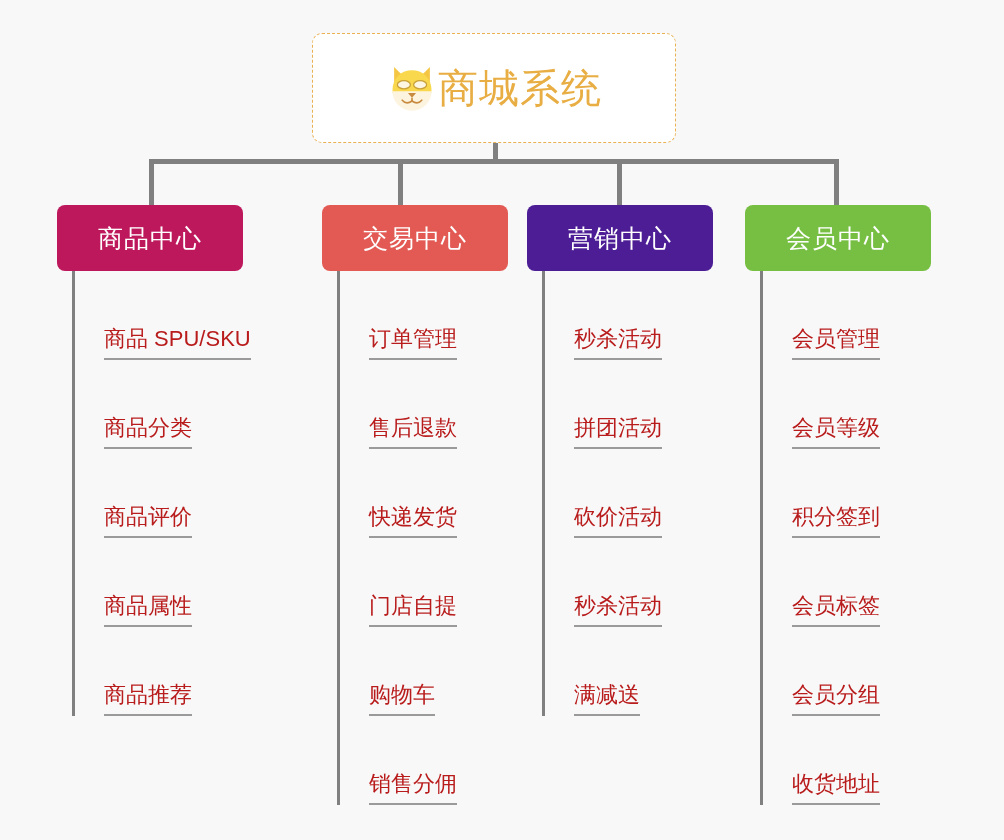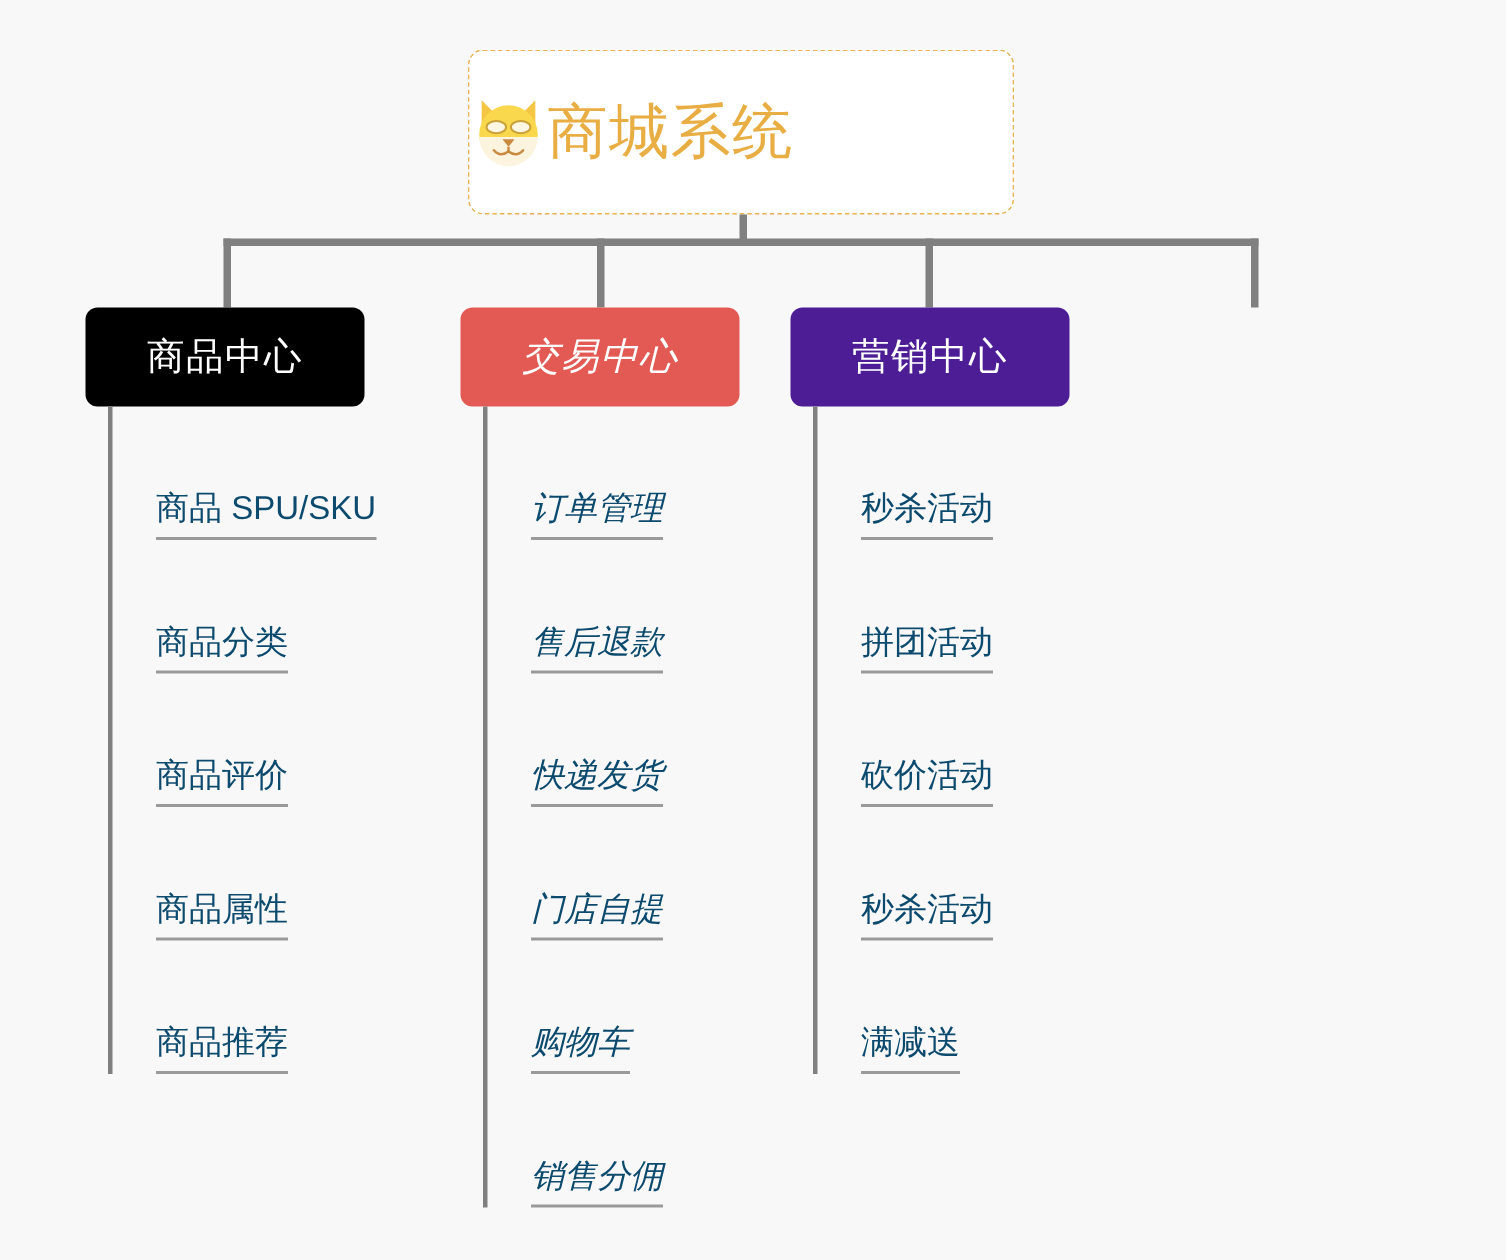--- a/index.html
+++ b/index.html
@@ -26,21 +26,21 @@
     left: 312px;
     top: 33px;
     width: 364px;
     height: 110px;
     background: #ffffff;
     border: 1px dashed #e9b152;
     border-radius: 10px;
     box-sizing: border-box;
     display: flex;
     align-items: center;
-    justify-content: flex-start;
+    justify-content: center;
   }
   .root-emoji {
     width: 52px;
     height: 52px;
     flex: 0 0 auto;
     display: block;
   }
   .root-title {
     font-size: 40px;
     line-height: 1;
@@ -75,21 +75,21 @@
   .conn-drop.d2 { left: 398px; }
   .conn-drop.d3 { left: 617px; }
   .conn-drop.d4 { left: 834px; }
 
   
   .column {
     position: absolute;
     top: 205px;
   }
   .column.c1 { left: 57px;  width: 250px; }
-  .column.c2 { left: 307px; width: 230px; font-style: italic; }
+  .column.c2 { left: 322px; width: 230px; }
   .column.c3 { left: 527px; width: 230px; }
   .column.c4 { left: 745px; width: 230px; }
 
   .cat-box {
     width: 186px;
     height: 66px;
     border-radius: 8px;
     display: flex;
     align-items: center;
     justify-content: center;
@@ -115,21 +115,21 @@
     height: 89px;
     box-sizing: border-box;
     display: flex;
     align-items: flex-end;
     padding-left: 29px;
   }
   .leaf-item .leaf-label {
     display: inline-block;
     font-size: 22px;
     line-height: 1.1;
-    color: #0c4a6e;
+    color: #b91c1c;
     white-space: nowrap;
     padding-bottom: 7px;
     border-bottom: 2px solid #9a9a9a;
   }
 </style>
 </head>
 <body style="background: rgb(248, 248, 248);">
 
 <div id="mindmap">
 
@@ -152,21 +152,21 @@
   </div>
 
   <div class="conn conn-stem-root" style="background: rgb(128, 128, 128);"></div>
   <div class="conn conn-bar" style="background: rgb(128, 128, 128);"></div>
   <div class="conn conn-drop d1" style="background: rgb(128, 128, 128);"></div>
   <div class="conn conn-drop d2" style="background: rgb(128, 128, 128);"></div>
   <div class="conn conn-drop d3" style="background: rgb(128, 128, 128);"></div>
   <div class="conn conn-drop d4" style="background: rgb(128, 128, 128);"></div>
 
   <div class="column c1">
-    <div class="cat-box" style="background: #000000;">
+    <div class="cat-box" style="background: #be185d;">
       <span class="cat-label">商品中心</span>
     </div>
     <div class="leaf-list">
       <div class="leaf-item">
           <span class="leaf-label">商品 SPU/SKU</span>
         </div>
       <div class="leaf-item">
           <span class="leaf-label">商品分类</span>
         </div>
       <div class="leaf-item">
@@ -223,14 +223,39 @@
         </div>
       <div class="leaf-item">
           <span class="leaf-label">秒杀活动</span>
         </div>
       <div class="leaf-item">
           <span class="leaf-label">满减送</span>
         </div>
     </div>
   </div>
 
+  <div class="column c4">
+    <div class="cat-box" style="background: rgb(118, 191, 67);">
+      <span class="cat-label">会员中心</span>
+    </div>
+    <div class="leaf-list">
+      <div class="leaf-item">
+          <span class="leaf-label">会员管理</span>
+        </div>
+      <div class="leaf-item">
+          <span class="leaf-label">会员等级</span>
+        </div>
+      <div class="leaf-item">
+          <span class="leaf-label">积分签到</span>
+        </div>
+      <div class="leaf-item">
+          <span class="leaf-label">会员标签</span>
+        </div>
+      <div class="leaf-item">
+          <span class="leaf-label">会员分组</span>
+        </div>
+      <div class="leaf-item">
+          <span class="leaf-label">收货地址</span>
+        </div>
+    </div>
+  </div>
 
 </div>
 
 </body></html>

